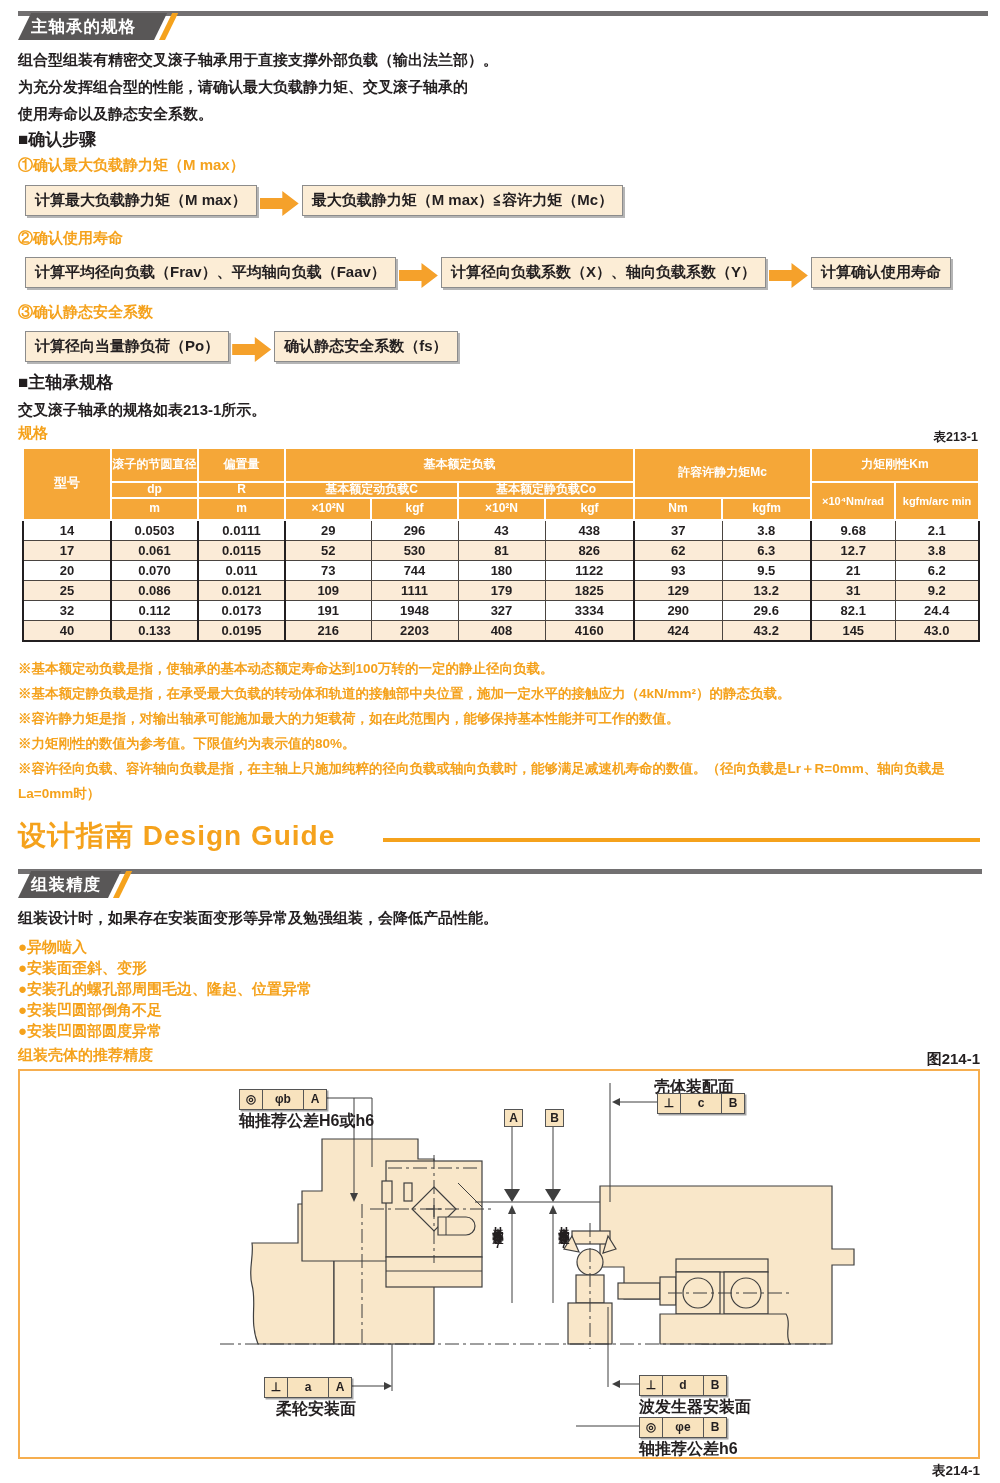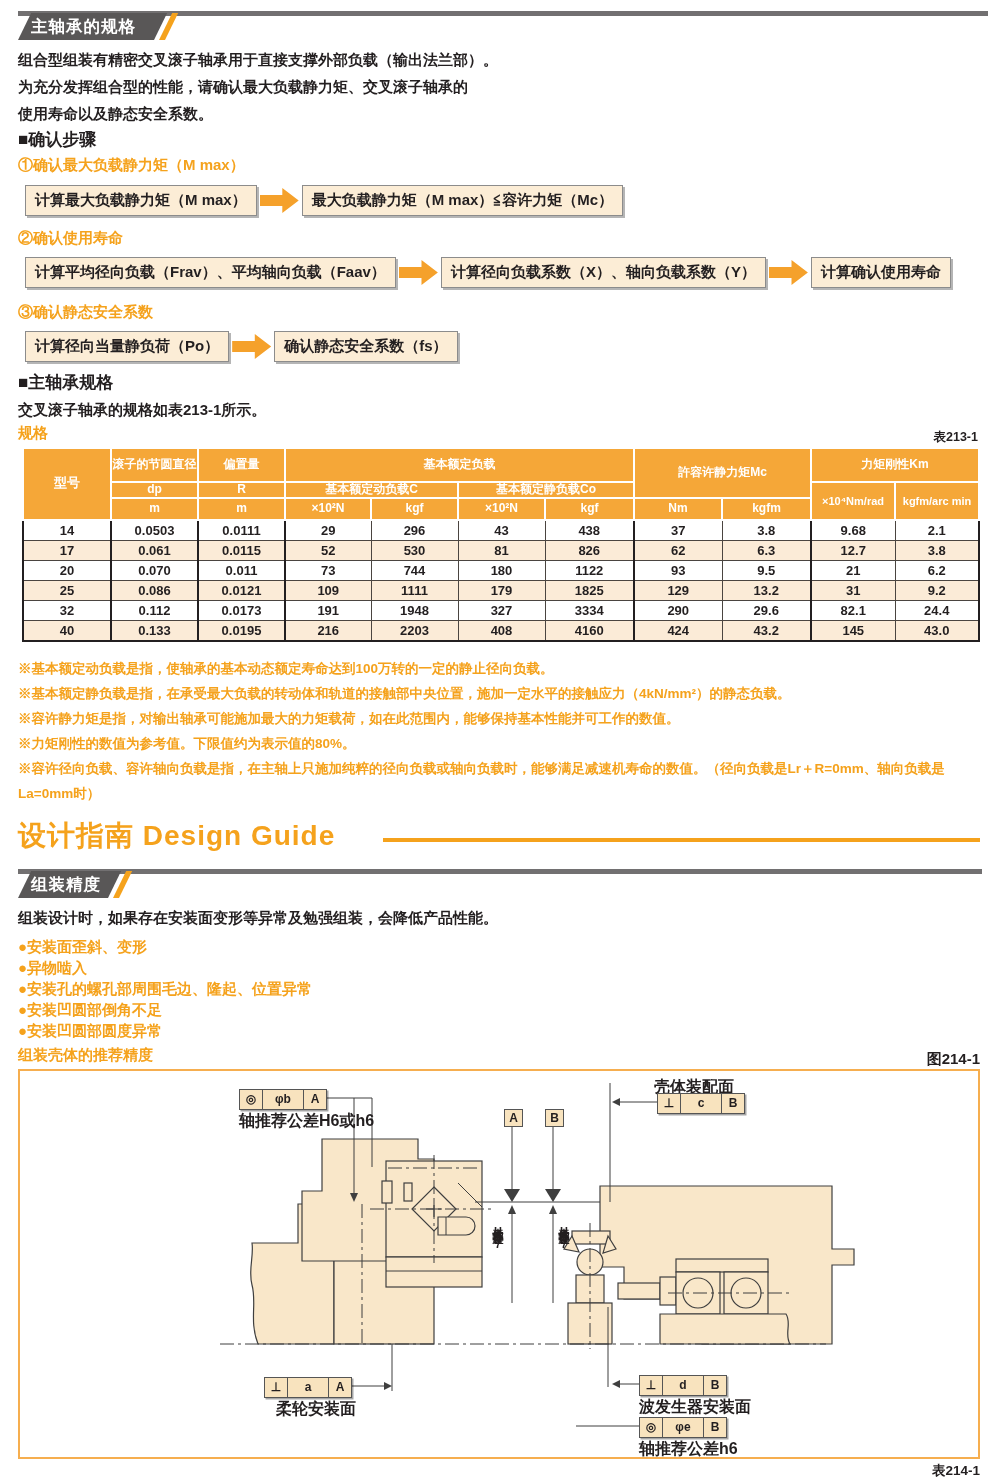--- a/index.html
+++ b/index.html
@@ -15,21 +15,21 @@
   .banner .bg{position:absolute;left:0;top:0;width:100%;height:100%;background:#595757;
               transform:skewX(-26deg);transform-origin:0 100%;}
   .banner .stripe{position:absolute;top:0;right:-11px;width:6px;height:100%;background:#F5A21C;
               transform:skewX(-26deg);transform-origin:0 100%;}
   .banner .txt{position:relative;padding-left:13px;z-index:1;letter-spacing:1px;}
 
   .bodytext{font-size:15px;line-height:27px;font-weight:600;}
   .h-black{font-size:17px;font-weight:bold;}
   .steplbl{font-size:15px;font-weight:bold;color:#F5A21C;}
 
-  .flowrow{position:absolute;display:flex;align-items:center;gap:3px;}
+  .flowrow{position:absolute;display:flex;align-items:flex-end;gap:3px;}
   .fbox{display:inline-flex;align-items:center;height:29px;padding:0 9px;background:#FCEDD6;
         border:1px solid #8c8c8c;box-shadow:2px 2px 0 rgba(90,90,90,.45);
         font-size:15px;font-weight:bold;white-space:nowrap;}
   .farrow{width:39px;height:25px;background:#F5A12B;flex:0 0 auto;
         clip-path:polygon(0 28%,58% 28%,58% 0,100% 50%,58% 100%,58% 72%,0 72%);}
 
   .orange-bold{color:#F5A21C;font-weight:bold;font-size:15px;}
   .smallref{font-size:12.5px;font-weight:600;}
 
   
@@ -252,22 +252,22 @@
   <div class="graybar" style="left:18px;top:869px;width:964px;"></div>
   <div class="banner" style="left:18px;top:871px;width:90px;">
     <i class="bg"></i>
     <i class="stripe"></i>
     <span class="txt">组装精度</span>
   </div>
 
   <div class="abs bodytext" style="left:18px;top:904px;">组装设计时，如果存在安装面变形等异常及勉强组装，会降低产品性能。</div>
 
   <div class="abs bullets" style="left:18px;top:936px;">
+      <div>●异物啮入</div>
       <div>●安装面歪斜、变形</div>
-      <div>●异物啮入</div>
       <div>●安装孔的螺孔部周围毛边、隆起、位置异常</div>
       <div>●安装凹圆部倒角不足</div>
       <div>●安装凹圆部圆度异常</div>
     </div>
 
   <div class="abs orange-bold" style="left:18px;top:1046px;">组装壳体的推荐精度</div>
   <div class="abs smallref" style="right:20px;top:1050px;font-size:15px;">图214-1</div>
 
   <div class="figure" style="left:18px;top:1069px;width:958px;height:386px;">
     <svg width="958" height="386" viewBox="0 0 958 386">

